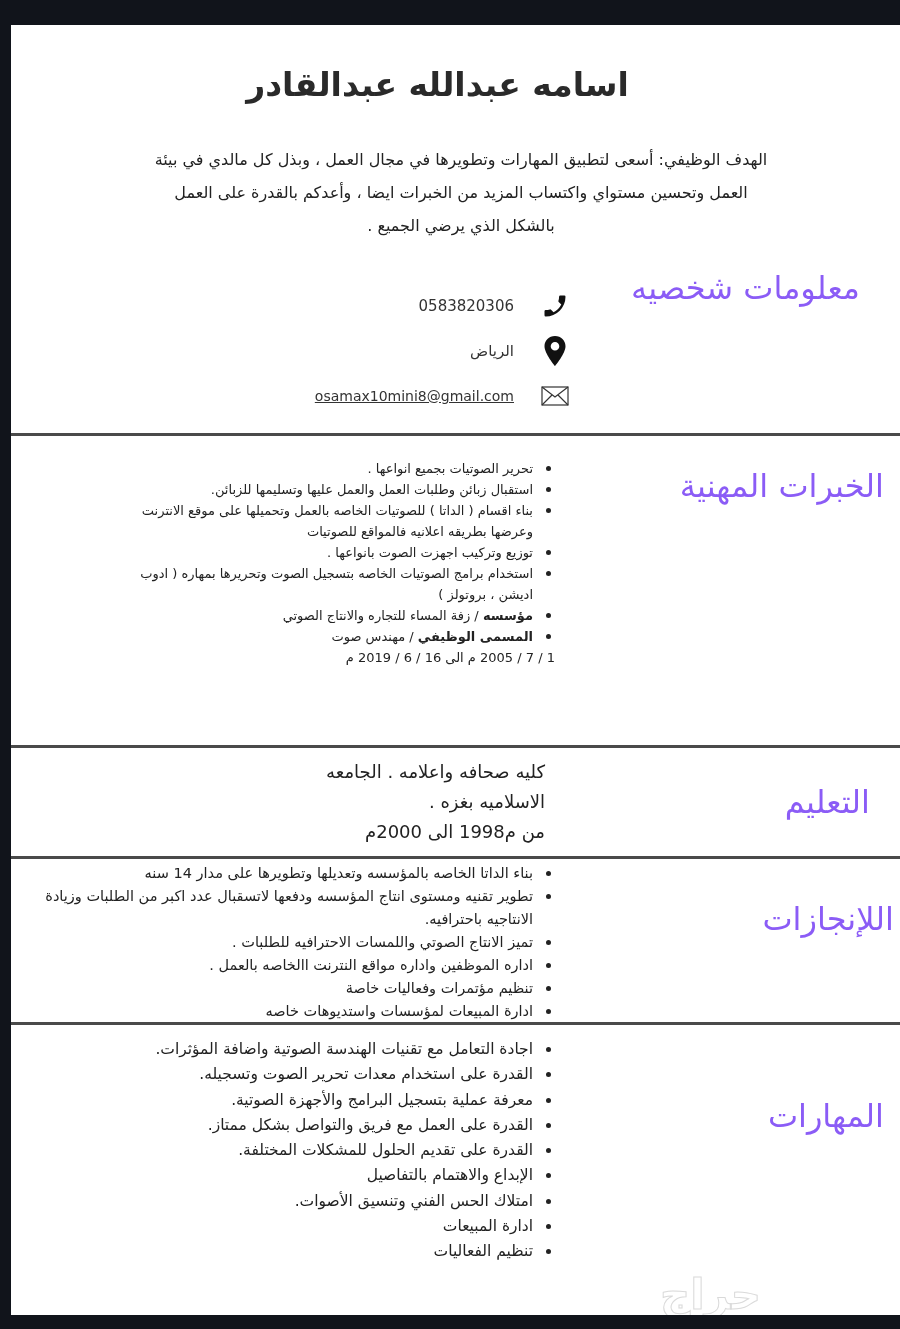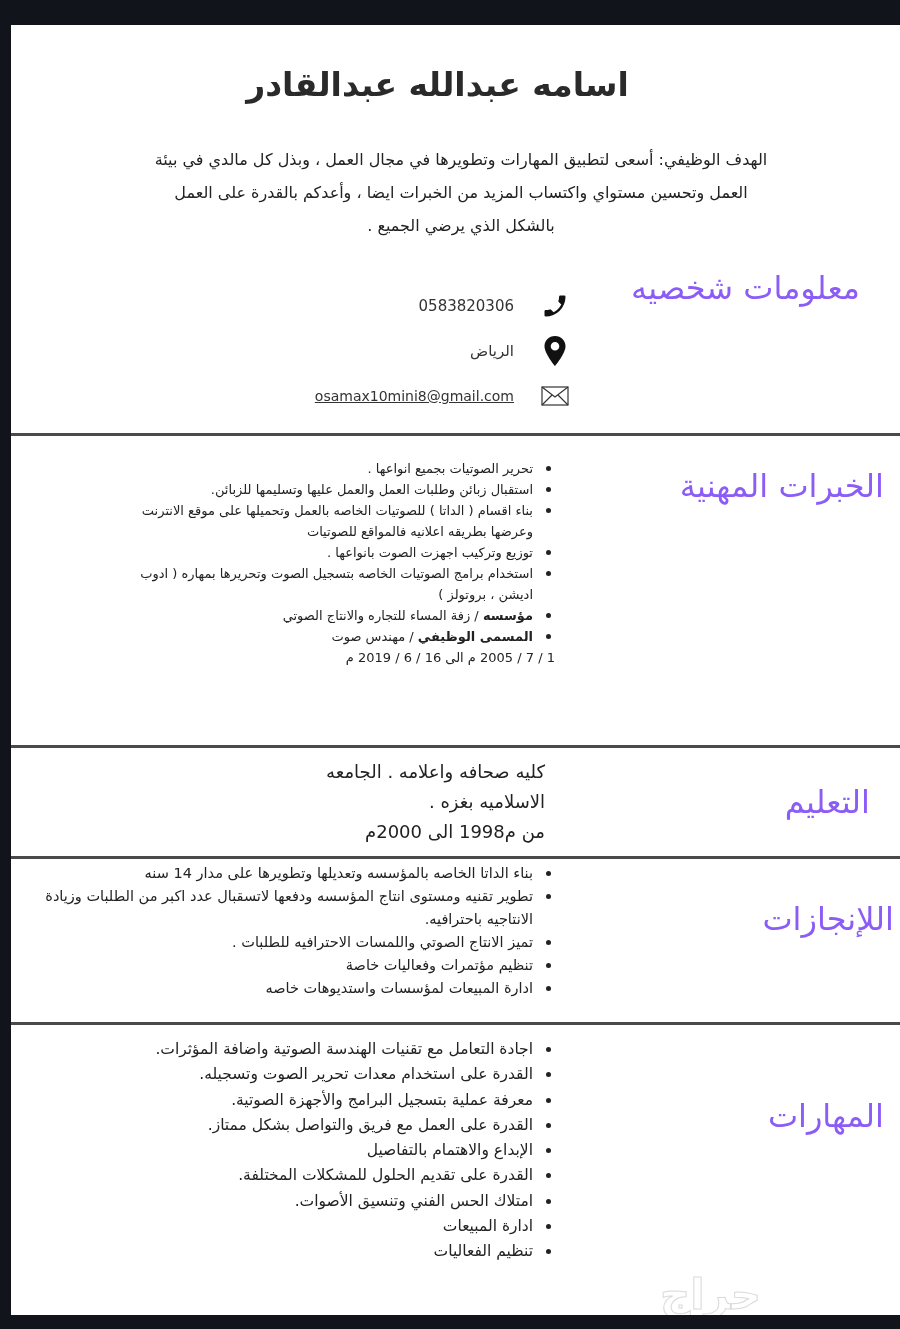--- a/index.html
+++ b/index.html
@@ -122,34 +122,35 @@
     <div>من م1998 الى 2000م</div>
   </div>
 
   <div class="divider" style="top:831px;"></div>
 
   <div class="sec-title" style="right:6px; top:875px;">اللإنجازات</div>
   <ul class="blist ach" style="right:345px; top:837px; width:540px;">
     <li>بناء الداتا الخاصه بالمؤسسه وتعديلها وتطويرها على مدار 14 سنه</li>
     <li>تطوير تقنيه ومستوى انتاج المؤسسه ودفعها لاتسقبال عدد اكبر من الطلبات وزيادة الانتاجيه باحترافيه.</li>
     <li>تميز الانتاج الصوتي واللمسات الاحترافيه للطلبات .</li>
+    <li>اداره الموظفين واداره مواقع النترنت االخاصه بالعمل .</li>
     <li>تنظيم مؤتمرات وفعاليات خاصة</li>
     <li>ادارة المبيعات لمؤسسات واستديوهات خاصه</li>
   </ul>
 
   <div class="divider" style="top:997px;"></div>
 
   <div class="sec-title" style="right:16px; top:1072px;">المهارات</div>
   <ul class="blist skl" style="right:345px; top:1012px; width:480px; text-align:justify;">
     <li>اجادة التعامل مع تقنيات الهندسة الصوتية واضافة المؤثرات.</li>
     <li>القدرة على استخدام معدات تحرير الصوت وتسجيله.</li>
     <li>معرفة عملية بتسجيل البرامج والأجهزة الصوتية.</li>
     <li>القدرة على العمل مع فريق والتواصل بشكل ممتاز.</li>
+    <li>القدرة على تقديم الحلول للمشكلات المختلفة.</li>
     <li>الإبداع والاهتمام بالتفاصيل</li>
-    <li>القدرة على تقديم الحلول للمشكلات المختلفة.</li>
     <li>امتلاك الحس الفني وتنسيق الأصوات.</li>
     <li>ادارة المبيعات</li>
     <li>تنظيم الفعاليات</li>
   </ul>
 </div>
 
 <div class="watermark">حراج</div>
 <div class="bottom-bar"></div>
 
 </body></html>

